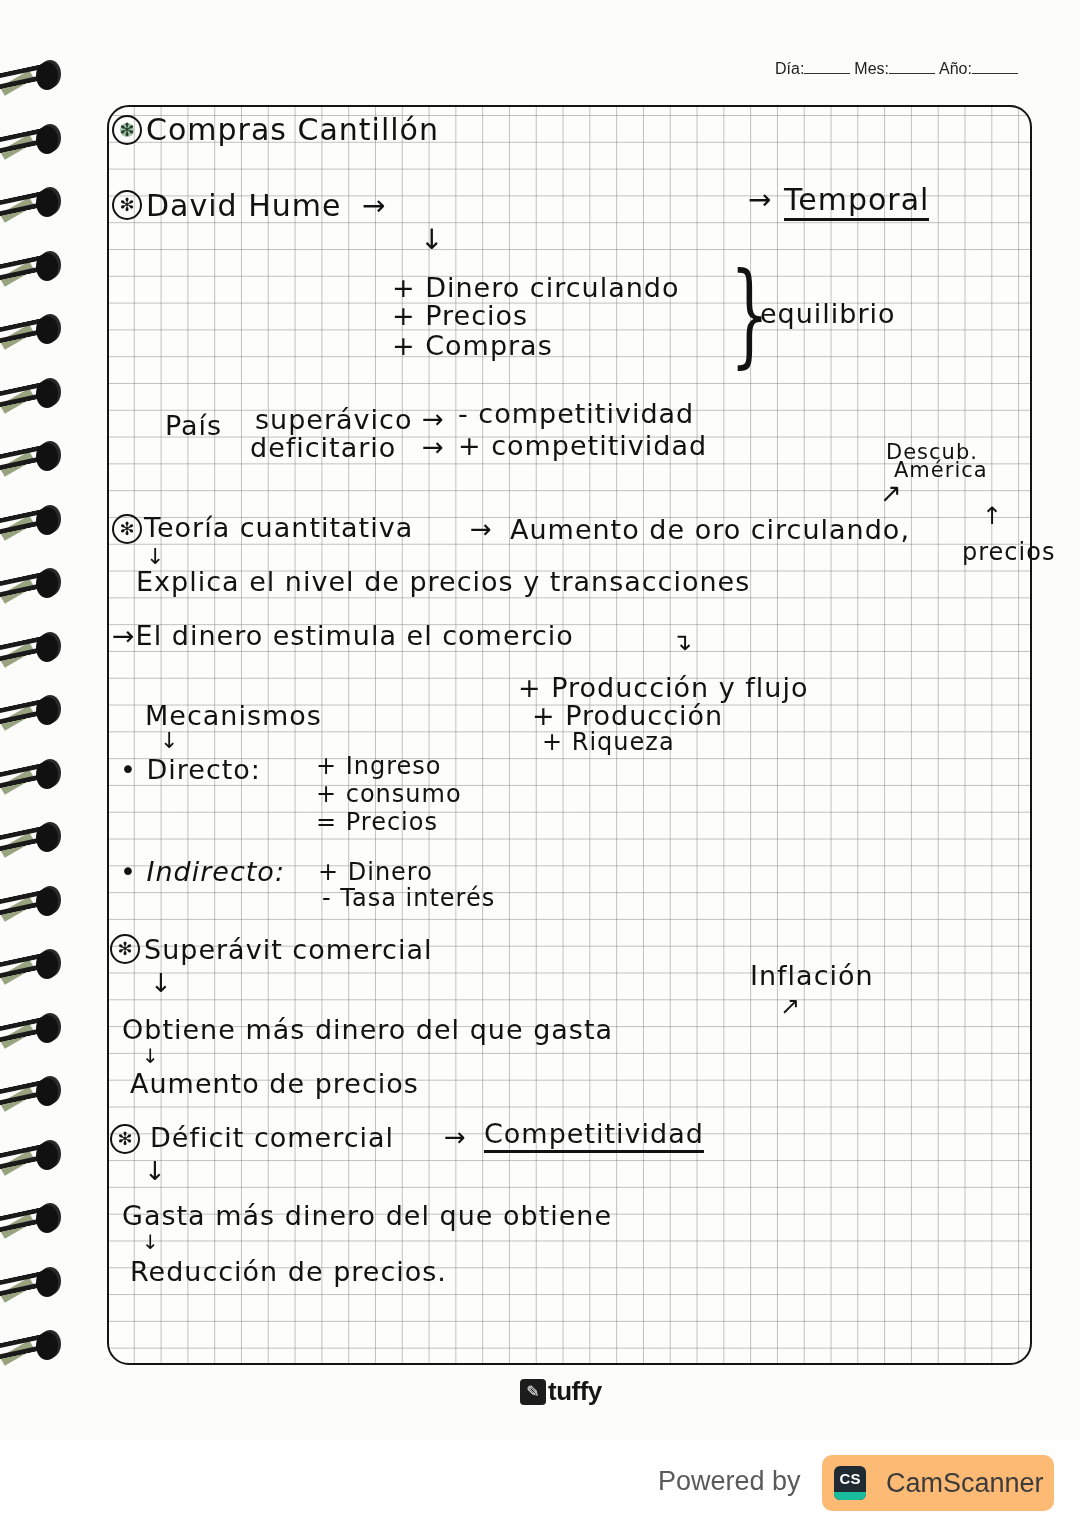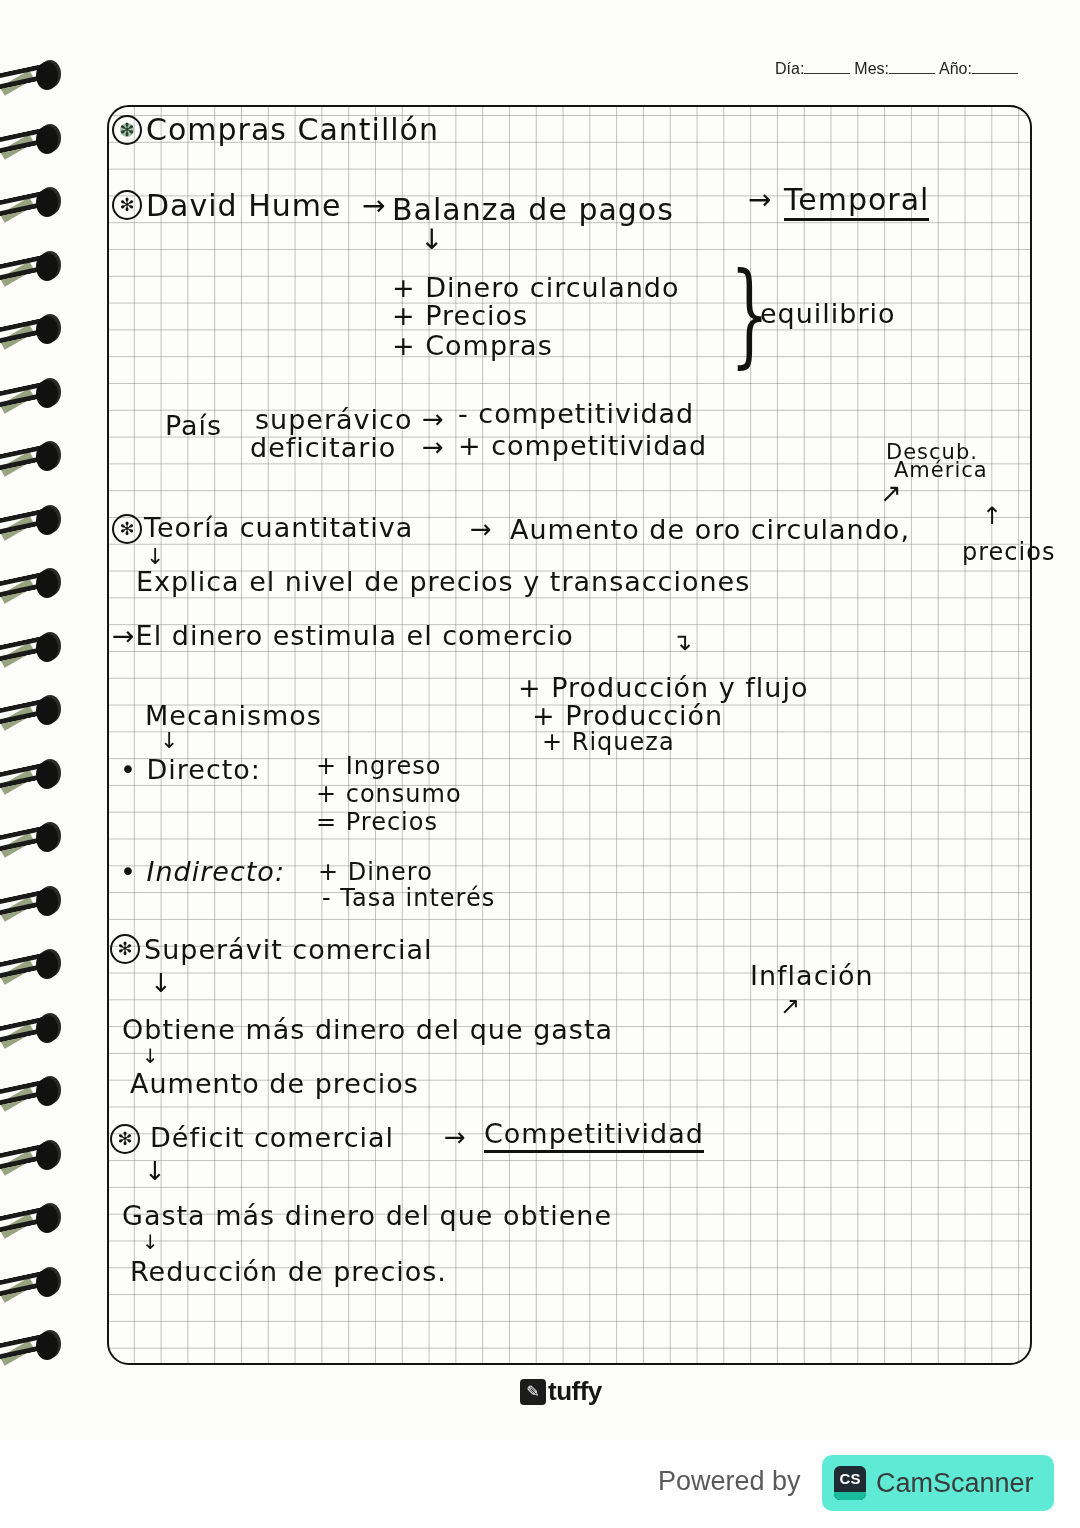--- a/index.html
+++ b/index.html
@@ -39,21 +39,21 @@
 
   .arrow { position: absolute; color: #121212; font-family: "DejaVu Sans", sans-serif; line-height: 1; }
   .brace { position: absolute; font-family: "DejaVu Serif", serif; font-size: 112px; line-height: 1; color: #121212; transform: scaleX(0.55); }
 
   .tuffy { position: absolute; left: 520px; top: 1376px; display: flex; align-items: center; gap: 2px; }
   .tuffy .logo-box { width: 26px; height: 26px; background: #1c1c1c; border-radius: 4px; color: #fff; font-size: 16px; text-align: center; line-height: 26px; }
   .tuffy .brand { font-family: "Liberation Sans", sans-serif; font-weight: 700; font-size: 26px; color: #151515; letter-spacing: -0.5px; }
 
   .footer { position: absolute; left: 0; top: 1440px; width: 1080px; height: 88px; background: #fff; }
   .powered { position: absolute; left: 658px; top: 1466px; font-family: "Liberation Sans", sans-serif; font-size: 27px; color: #5a5a5a; }
-  .cs-badge { position: absolute; left: 822px; top: 1455px; width: 232px; height: 56px; background: #5eead4; border-radius: 10px; display: flex; align-items: center; padding-left: 12px; gap: 10px; }
+  .cs-badge { position: absolute; left: 822px; top: 1455px; width: 232px; height: 56px; background: #fdba74; border-radius: 10px; display: flex; align-items: center; padding-left: 12px; gap: 20px; }
   .cs-logo { width: 32px; height: 34px; background: #1f2a33; border-radius: 6px; position: relative; overflow: hidden; color: #fff; font-family: "Liberation Sans", sans-serif; font-weight: 700; font-size: 15px; text-align: center; line-height: 26px; }
   .cs-logo::after { content: ""; position: absolute; left: 0; bottom: 0; width: 100%; height: 8px; background: #19bc9c; }
   .cs-name { font-family: "Liberation Sans", sans-serif; font-size: 27px; color: #3b3b3b; }
 </style>
 </head>
 <body>
 
 <div class="scan-page">
 
   <div class="spiral" id="spiral">
@@ -174,21 +174,20 @@
   </div>
 
   <div class="grid-frame"></div>
 
   <div class="star-bullet green" style="left:112px; top:115px;"><span>✻</span></div>
   <div class="hw big" style="left:146px; top:112px;">Compras Cantillón</div>
 
   <div class="star-bullet" style="left:112px; top:190px;"><span>✻</span></div>
   <div class="hw big" style="left:146px; top:188px;">David Hume</div>
   <div class="arrow" style="left:362px; top:192px; font-size:28px;">→</div>
-  <div class="hw big" style="left:392px; top:192px;">Balanza de pagos</div>
   <div class="arrow" style="left:748px; top:186px; font-size:28px;">→</div>
   <div class="hw big" style="left:784px; top:182px;"><span class="ul">Temporal</span></div>
   <div class="arrow" style="left:420px; top:226px; font-size:28px;">↓</div>
 
   <div class="hw med" style="left:392px; top:272px;">+ Dinero circulando</div>
   <div class="hw med" style="left:392px; top:300px;">+ Precios</div>
   <div class="hw med" style="left:392px; top:330px;">+ Compras</div>
   <div class="brace" style="left:714px; top:258px;">}</div>
   <div class="hw med" style="left:760px; top:298px;">equilibrio</div>
 

